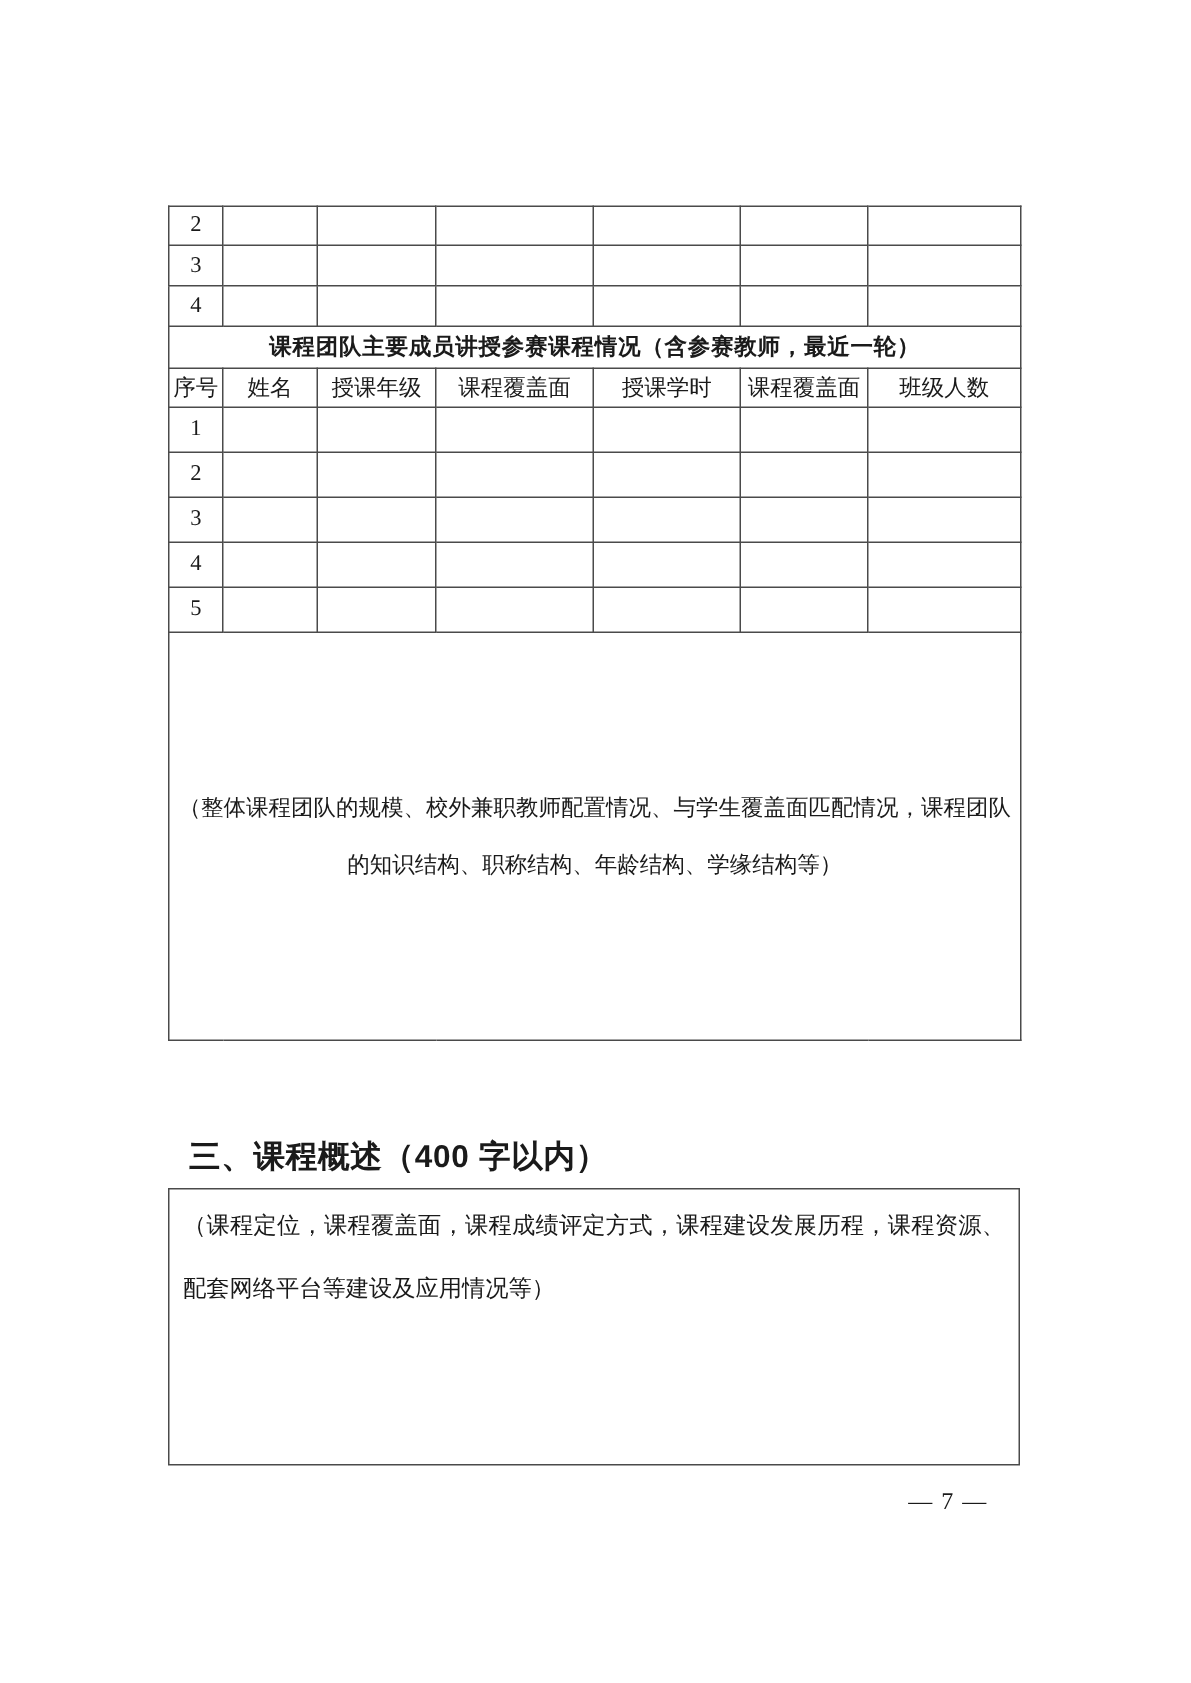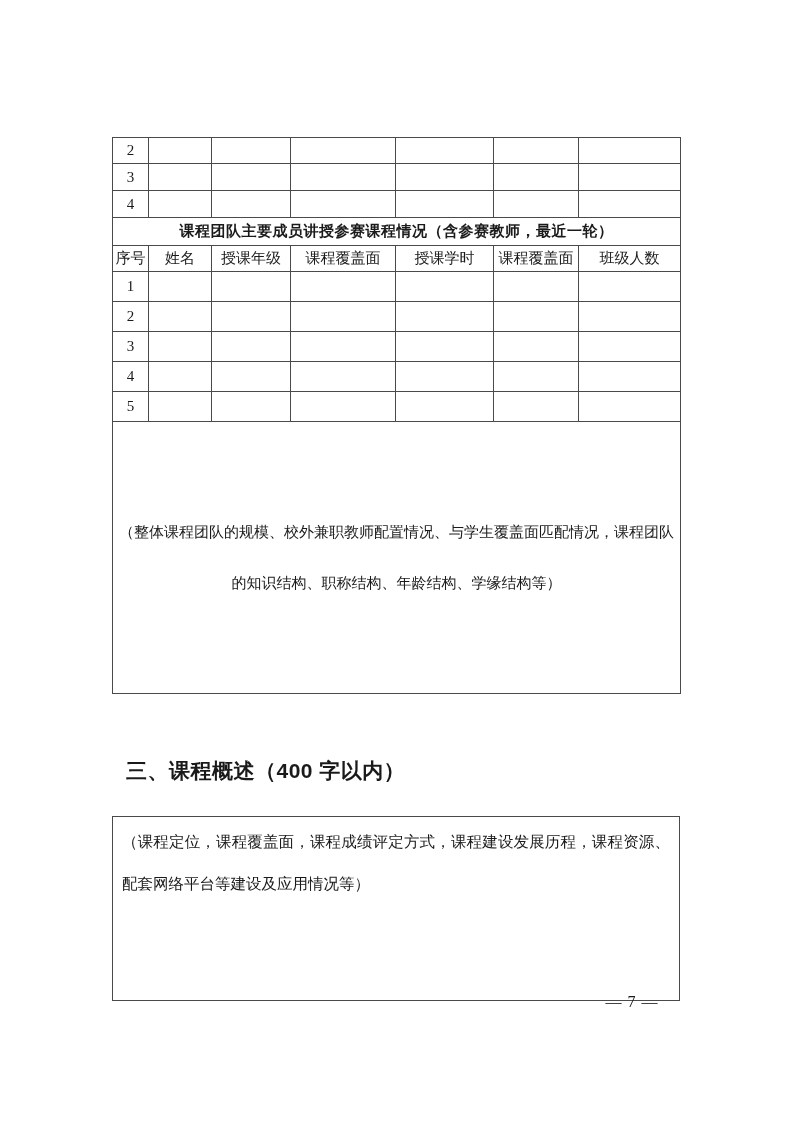--- a/index.html
+++ b/index.html
@@ -44,21 +44,21 @@
   }
   td.colhead {
     font-size: 15px;
   }
   td.desc-cell {
     height: 272px;
     text-align: justify;
     vertical-align: top;
     padding: 7px 9px;
     font-size: 15.5px;
-    line-height: 51px;
+    line-height: 38px;
   }
   
   .sec-heading {
     position: absolute;
     left: 106px;
     top: 757px;
     font-family: "Liberation Sans", sans-serif;
     font-weight: bold;
     font-size: 21px;
     letter-spacing: 0.5px;
@@ -69,21 +69,20 @@
     position: absolute;
     left: 112px;
     top: 792px;
     width: 568px;
     height: 185px;
     border: 1px solid #4a4a4a;
     padding: 4px 9px;
     font-size: 15.5px;
     line-height: 42px;
     text-align: justify;
-    margin-top: 24px;
   }
   
   .page-num {
     position: absolute;
     left: 597px;
     top: 993px;
     width: 70px;
     text-align: center;
     font-size: 16px;
     letter-spacing: 1px;

